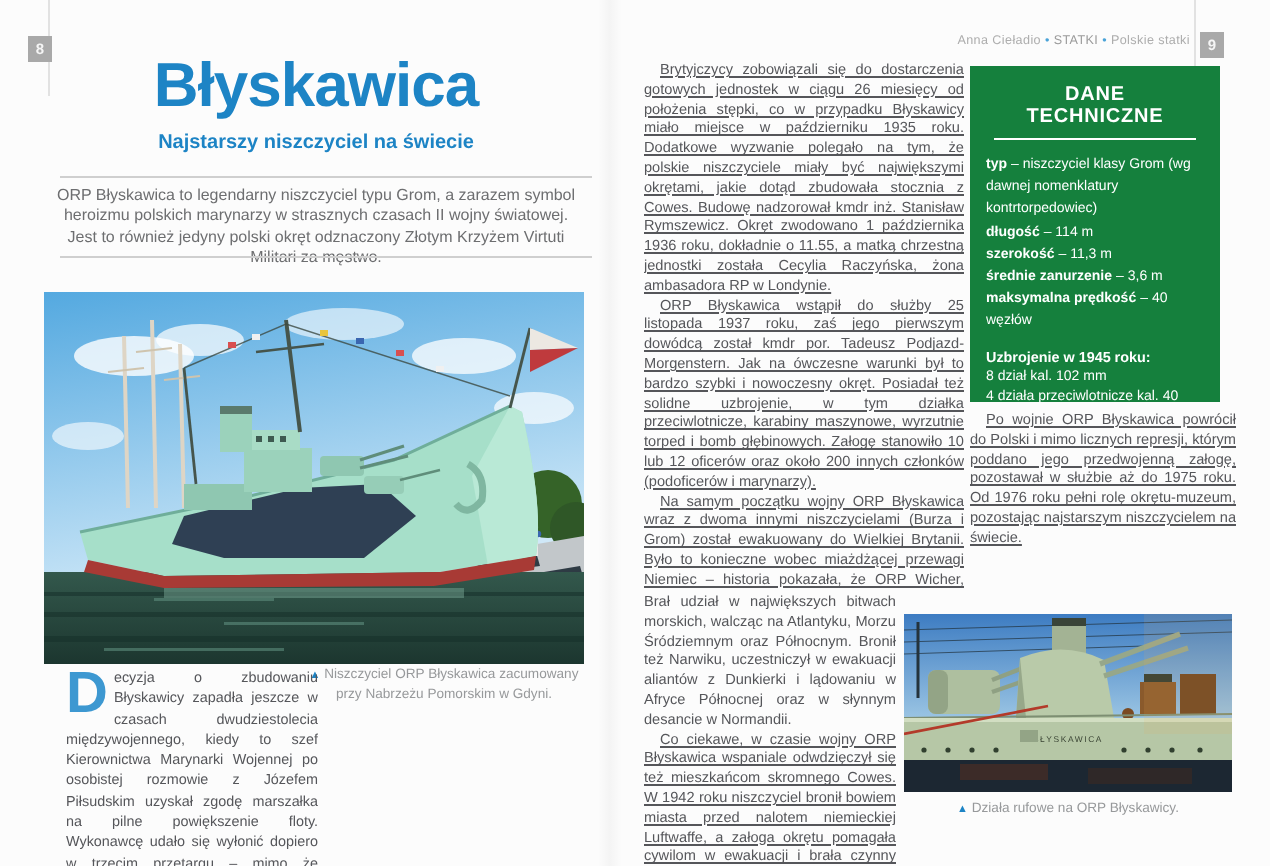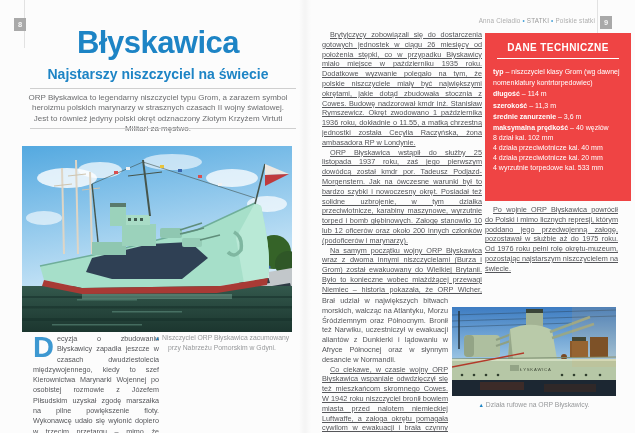--- a/index.html
+++ b/index.html
@@ -7,36 +7,36 @@
   #spread{position:relative;width:635px;height:433px;background:#fcfcfc;overflow:hidden;}
   .abs{position:absolute;}
   
   .edge-line{width:1px;background:#e2e2e2;}
   .gutter{left:299px;top:0;width:12px;height:433px;background:linear-gradient(90deg,rgba(0,0,0,0) 0%,rgba(0,0,0,0.03) 50%,rgba(0,0,0,0) 100%);}
   
   .badge{width:12px;height:13px;background:#a9a9a9;color:#f5f5f5;font-size:7.5px;font-weight:bold;
          display:flex;align-items:center;justify-content:center;}
   
   .title{left:14px;top:25px;width:288px;text-align:center;color:#1d84c5;font-size:31px;font-weight:bold;letter-spacing:-0.5px;}
-  .subtitle{left:14px;top:66px;width:288px;text-align:center;color:#1d84c5;font-size:14px;font-weight:bold;}
+  .subtitle{left:14px;top:66px;width:288px;text-align:center;color:#1d84c5;font-size:10px;font-weight:bold;}
   .rule{height:1px;background:#cfcfcf;}
   .intro{left:25px;top:93px;width:266px;text-align:center;color:#6d6e70;font-size:8px;line-height:10.4px;}
   .bodytext{color:#55565a;font-size:7.2px;line-height:10.3px;text-align:justify;}
   .rbodytext{color:#55565a;font-size:7.3px;line-height:9.8px;text-align:justify;}
   .rbodytext p,.bodytext p{margin:0;}
   .indent{text-indent:8px;text-decoration:underline;}
   .dropcap{float:left;color:#3d98d1;font-size:29px;line-height:25px;font-weight:bold;margin:1px 3px 0 0;}
   .caption{font-size:6.8px;color:#97999b;text-align:center;line-height:9px;}
   .cap-marker{color:#1d84c5;font-size:5.5px;}
   
   .runhead{left:360px;top:17px;width:235px;text-align:right;font-size:6.3px;color:#adadad;letter-spacing:0.2px;}
   .runhead .dot{color:#4aa3d8;}
   .runhead .series{color:#9b9b9b;}
   
-  .panel{left:485px;top:33px;width:146px;height:168px;background:#ef4444;color:#ffffff;box-sizing:border-box;padding:8px 8px;overflow:hidden;}
+  .panel{left:485px;top:33px;width:125px;height:168px;background:#15803d;color:#ffffff;box-sizing:border-box;padding:8px 8px;overflow:hidden;}
   .panel-title{font-size:10px;font-weight:bold;text-align:center;letter-spacing:0.4px;border-bottom:1.5px solid #ffffff;
                padding-bottom:5px;margin:1px 4px 7px 4px;}
   .spec{font-size:7px;line-height:11.2px;}
   .spec b{margin-right:2px;}
   .arm-title{font-size:7.2px;font-weight:bold;margin-top:6px;line-height:11px;}
   .arm-line{font-size:7px;line-height:10px;}
   .photo{display:block;}
 </style>
 </head>
 <body>
@@ -183,20 +183,21 @@
     <p class="indent">Co ciekawe, w czasie wojny ORP Błyskawica wspaniale odwdzięczył się też mieszkańcom skromnego Cowes. W 1942 roku niszczyciel bronił bowiem miasta przed nalotem niemieckiej Luftwaffe, a załoga okrętu pomagała cywilom w ewakuacji i brała czynny udział</p>
   </div>
 
   <div class="abs panel">
     <div class="panel-title">DANE TECHNICZNE</div>
     <div class="spec"><b>typ</b><span>– niszczyciel klasy Grom (wg dawnej nomenklatury kontrtorpedowiec)</span></div>
     <div class="spec"><b>długość</b><span>– 114 m</span></div>
     <div class="spec"><b>szerokość</b><span>– 11,3 m</span></div>
     <div class="spec"><b>średnie zanurzenie</b><span>– 3,6 m</span></div>
     <div class="spec"><b>maksymalna prędkość</b><span>– 40 węzłów</span></div>
+    <div class="arm-title">Uzbrojenie w 1945 roku:</div>
     <div class="arm-line">8 dział kal. 102 mm</div>
     <div class="arm-line">4 działa przeciwlotnicze kal. 40 mm</div>
     <div class="arm-line">4 działa przeciwlotnicze kal. 20 mm</div>
     <div class="arm-line">4 wyrzutnie torpedowe kal. 533 mm</div>
 
   </div>
 
   <div class="abs rbodytext" style="left:485px;top:205px;width:133px;height:95px;overflow:hidden;">
     <p class="indent">Po wojnie ORP Błyskawica powrócił do Polski i mimo licznych represji, którym poddano jego przedwojenną załogę, pozostawał w służbie aż do 1975 roku. Od 1976 roku pełni rolę okrętu-muzeum, pozostając najstarszym niszczycielem na świecie.</p>
   </div>

